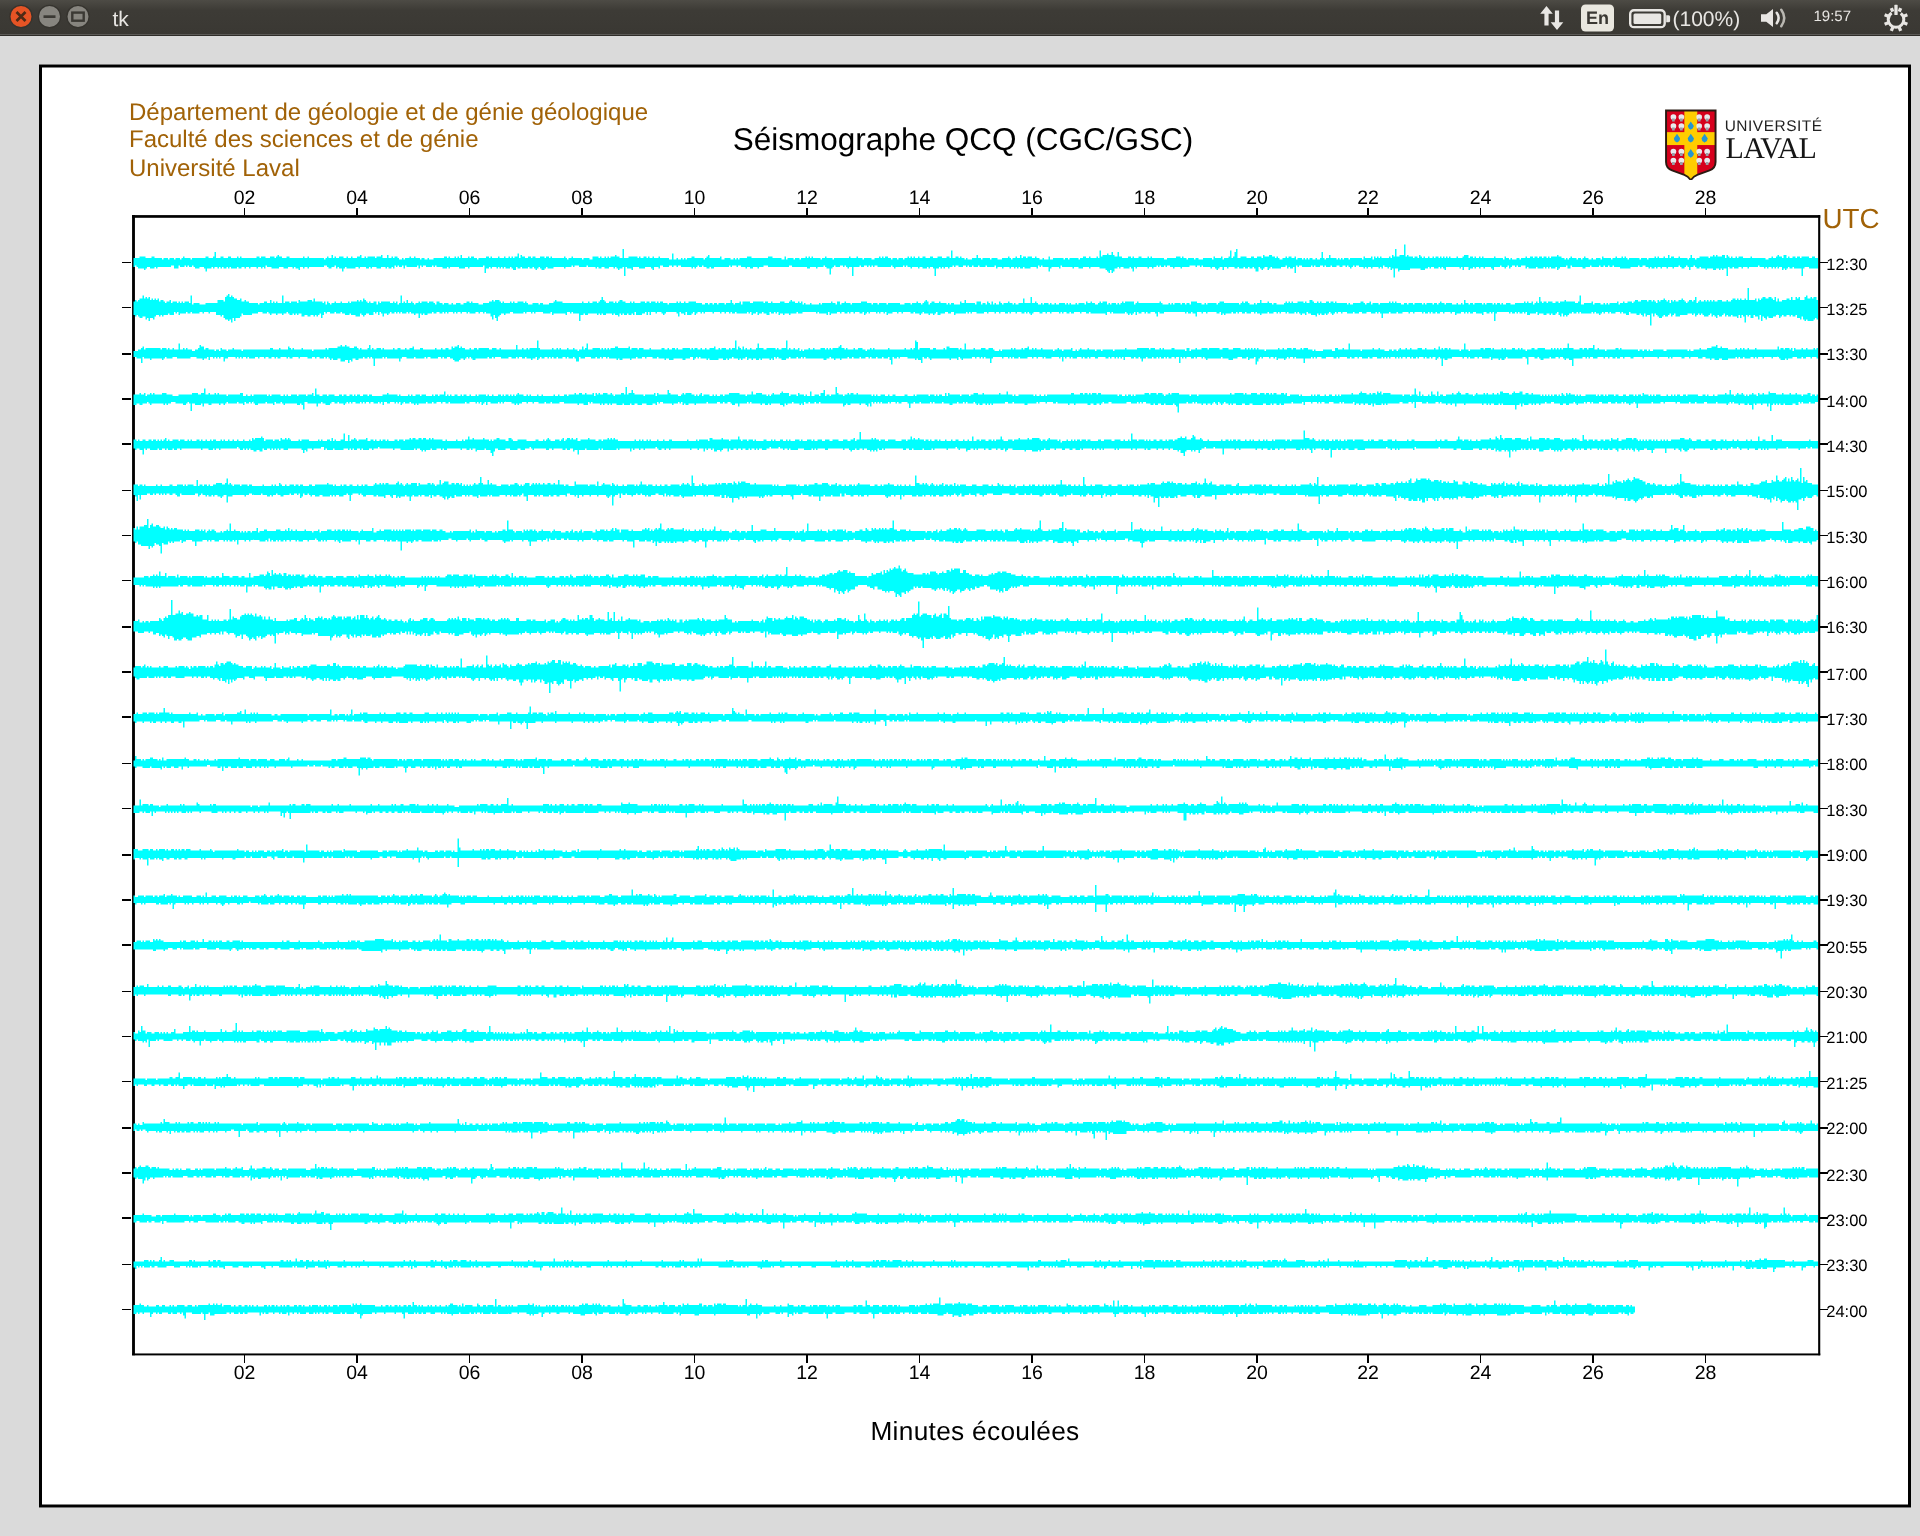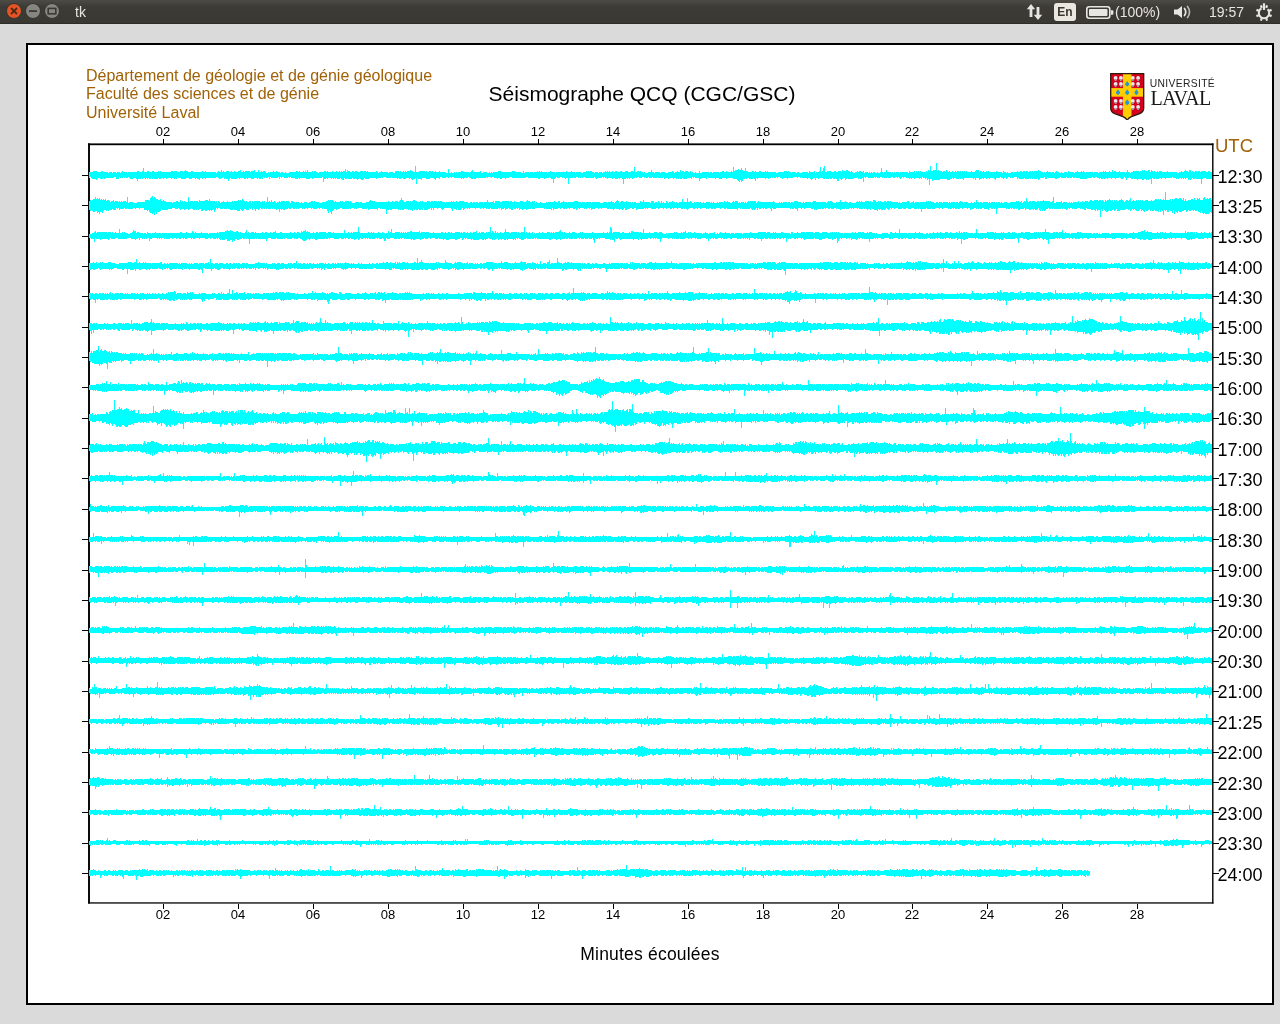--- a/index.html
+++ b/index.html
@@ -4,21 +4,21 @@
 *{margin:0;padding:0;box-sizing:border-box}
 html,body{width:1280px;height:1024px;background:#dadada;font-family:"Liberation Sans",sans-serif;overflow:hidden}
 #bar{position:absolute;left:0;top:0;width:1280px;height:24px;
  background:linear-gradient(#4d4b45,#3d3b36 30%,#3a3833);border-bottom:1px solid #2f2d29}
 .btn{position:absolute;top:3px;width:16px;height:16px;border-radius:50%}
 #title{position:absolute;left:75px;top:4px;color:#e8e6e3;font-size:14px;font-weight:normal}
 #page{position:absolute;left:26px;top:43px;width:1248px;height:962px;background:#fff;border:2px solid #000}
 #hdr{position:absolute;left:86px;top:66.5px;font-size:16px;line-height:18.7px;color:#a16207}
 #ptitle{position:absolute;left:342px;top:82px;width:600px;text-align:center;font-size:21px;color:#000}
 .xl{position:absolute;width:40px;text-align:center;font-size:13px;line-height:13px;color:#000}
-.yl{position:absolute;font-size:18px;line-height:16px;height:16px;color:#000}
+.yl{position:absolute;font-size:11px;line-height:16px;height:16px;color:#000}
 #utc{position:absolute;left:1215px;top:137px;font-size:18.5px;line-height:18.5px;color:#a16207}
 #mins{position:absolute;left:450px;width:400px;top:946px;text-align:center;font-size:17.5px;letter-spacing:0.2px;line-height:17.5px;color:#000}
 </style></head>
 <body>
 <div id="page"></div>
 <svg style="position:absolute;left:0;top:0" width="1280" height="1024" viewBox="0 0 1280 1024" shape-rendering="crispEdges">
 <g fill="#000" shape-rendering="auto">
       <rect x="88.05" y="143.4" width="1125.45" height="1.8"></rect>
       <rect x="88.05" y="143.4" width="1.9" height="760.1"></rect>
       <rect x="1212.1" y="143.4" width="1.4" height="760.1"></rect>
@@ -167,21 +167,21 @@
 <div class="yl" style="left:1217.5px;top:320.2px">15:00</div>
 <div class="yl" style="left:1217.5px;top:350.6px">15:30</div>
 <div class="yl" style="left:1217.5px;top:380.9px">16:00</div>
 <div class="yl" style="left:1217.5px;top:411.3px">16:30</div>
 <div class="yl" style="left:1217.5px;top:441.6px">17:00</div>
 <div class="yl" style="left:1217.5px;top:472.0px">17:30</div>
 <div class="yl" style="left:1217.5px;top:502.3px">18:00</div>
 <div class="yl" style="left:1217.5px;top:532.7px">18:30</div>
 <div class="yl" style="left:1217.5px;top:563.0px">19:00</div>
 <div class="yl" style="left:1217.5px;top:593.4px">19:30</div>
-<div class="yl" style="left:1217.5px;top:623.7px">20:00</div>
+<div class="yl" style="left:1217.5px;top:623.7px">20:55</div>
 <div class="yl" style="left:1217.5px;top:654.1px">20:30</div>
 <div class="yl" style="left:1217.5px;top:684.4px">21:00</div>
 <div class="yl" style="left:1217.5px;top:714.8px">21:25</div>
 <div class="yl" style="left:1217.5px;top:745.1px">22:00</div>
 <div class="yl" style="left:1217.5px;top:775.5px">22:30</div>
 <div class="yl" style="left:1217.5px;top:805.8px">23:00</div>
 <div class="yl" style="left:1217.5px;top:836.2px">23:30</div>
 <div class="yl" style="left:1217.5px;top:866.5px">24:00</div>
 <div id="utc">UTC</div>
 <div id="mins">Minutes écoulées</div>
@@ -262,21 +262,21 @@
 <rect x="0.8" y="0.8" width="23" height="11.4" rx="2.5" fill="none" stroke="#e8e6e3" stroke-width="1.6"></rect>
 <rect x="3" y="3" width="18.5" height="7" rx="1" fill="#e8e6e3"></rect>
 <path d="M24.8 4.2h1.6a1 1 0 0 1 1 1v2.6a1 1 0 0 1-1 1h-1.6z" fill="#e8e6e3"></path>
 </svg>
 <div style="position:absolute;left:1115px;top:0;height:24px;line-height:24px;color:#e8e6e3;font-size:14px">(100%)</div>
 <svg style="position:absolute;left:1172px;top:4px" width="24" height="16" viewBox="0 0 24 16">
 <path d="M2 5.5h3.5L10 2v12L5.5 10.5H2z" fill="#e8e6e3"></path>
 <path d="M12.5 4.5q2.5 3.5 0 7" stroke="#e8e6e3" stroke-width="1.7" fill="none" stroke-linecap="round"></path>
 <path d="M15.5 2.5q4 5.5 0 11" stroke="#b9b7b1" stroke-width="1.7" fill="none" stroke-linecap="round"></path>
 </svg>
-<div style="position:absolute;left:1209px;top:0;height:19px;line-height:24px;color:#e8e6e3;font-size:14px">19:57</div>
+<div style="position:absolute;left:1209px;top:0;height:19px;line-height:24px;color:#e8e6e3;font-size:10px">19:57</div>
 <svg style="position:absolute;left:1254px;top:0px" width="20" height="24" viewBox="0 0 20 24">
 <g fill="#e8e6e3">
 <rect x="8.9" y="3.2" width="2.2" height="6.8" rx="0.4"></rect>
 <rect x="8.9" y="4.8" width="2.2" height="2.6" transform="rotate(22.5 10 13)"></rect>
 <rect x="8.9" y="4.8" width="2.2" height="2.6" transform="rotate(67.5 10 13)"></rect>
 <rect x="8.9" y="4.8" width="2.2" height="2.6" transform="rotate(112.5 10 13)"></rect>
 <rect x="8.9" y="4.8" width="2.2" height="2.6" transform="rotate(157.5 10 13)"></rect>
 <rect x="8.9" y="4.8" width="2.2" height="2.6" transform="rotate(202.5 10 13)"></rect>
 <rect x="8.9" y="4.8" width="2.2" height="2.6" transform="rotate(247.5 10 13)"></rect>
 <rect x="8.9" y="4.8" width="2.2" height="2.6" transform="rotate(292.5 10 13)"></rect>

